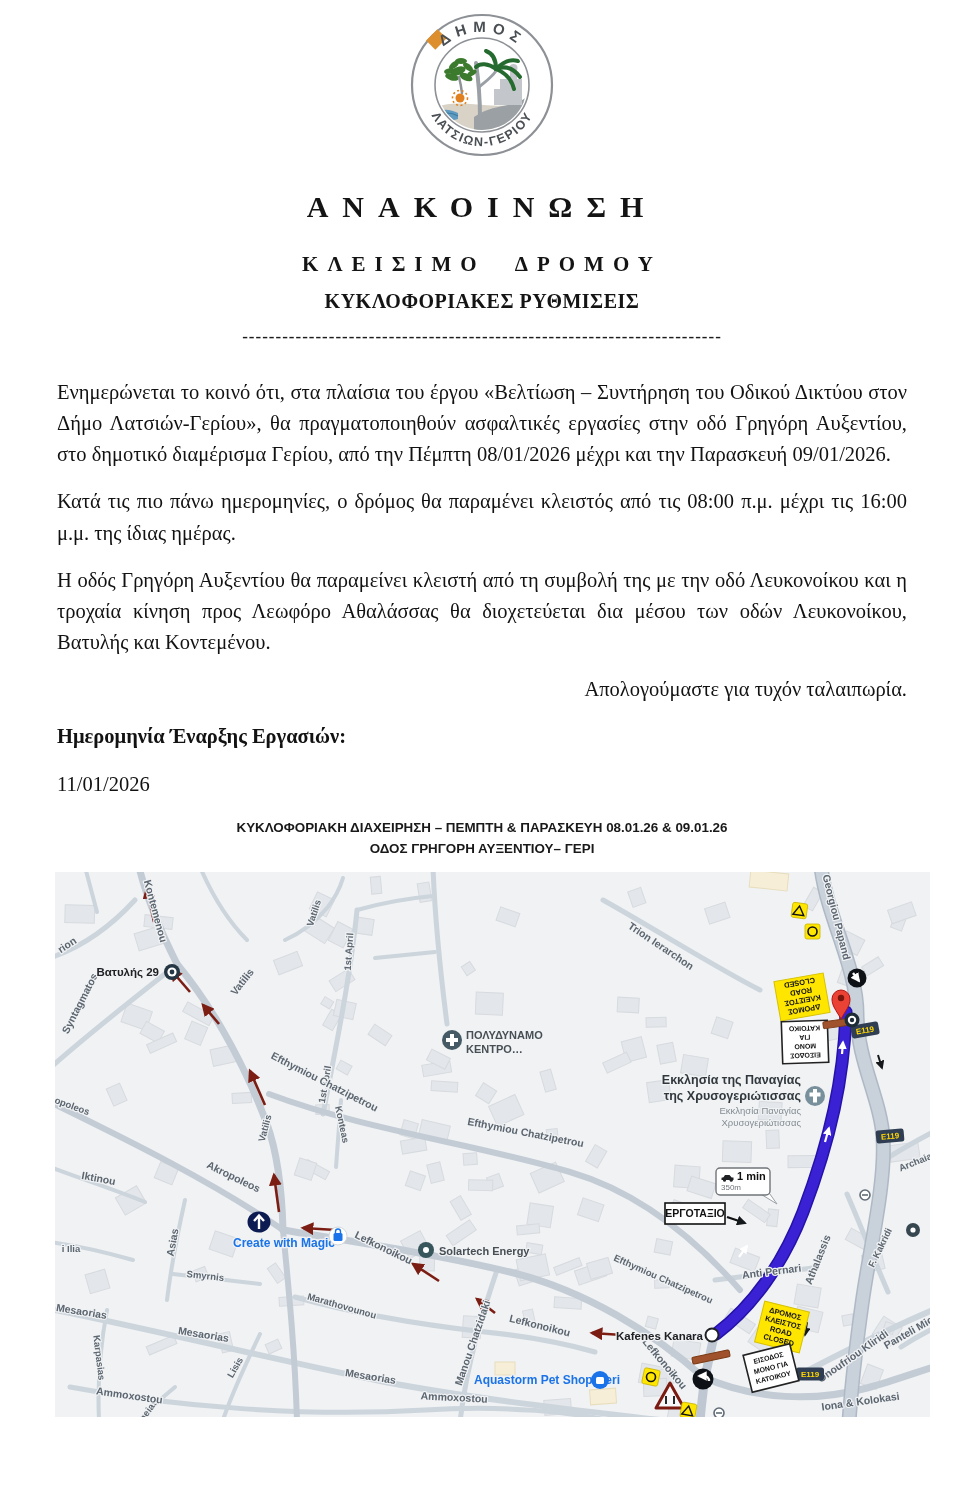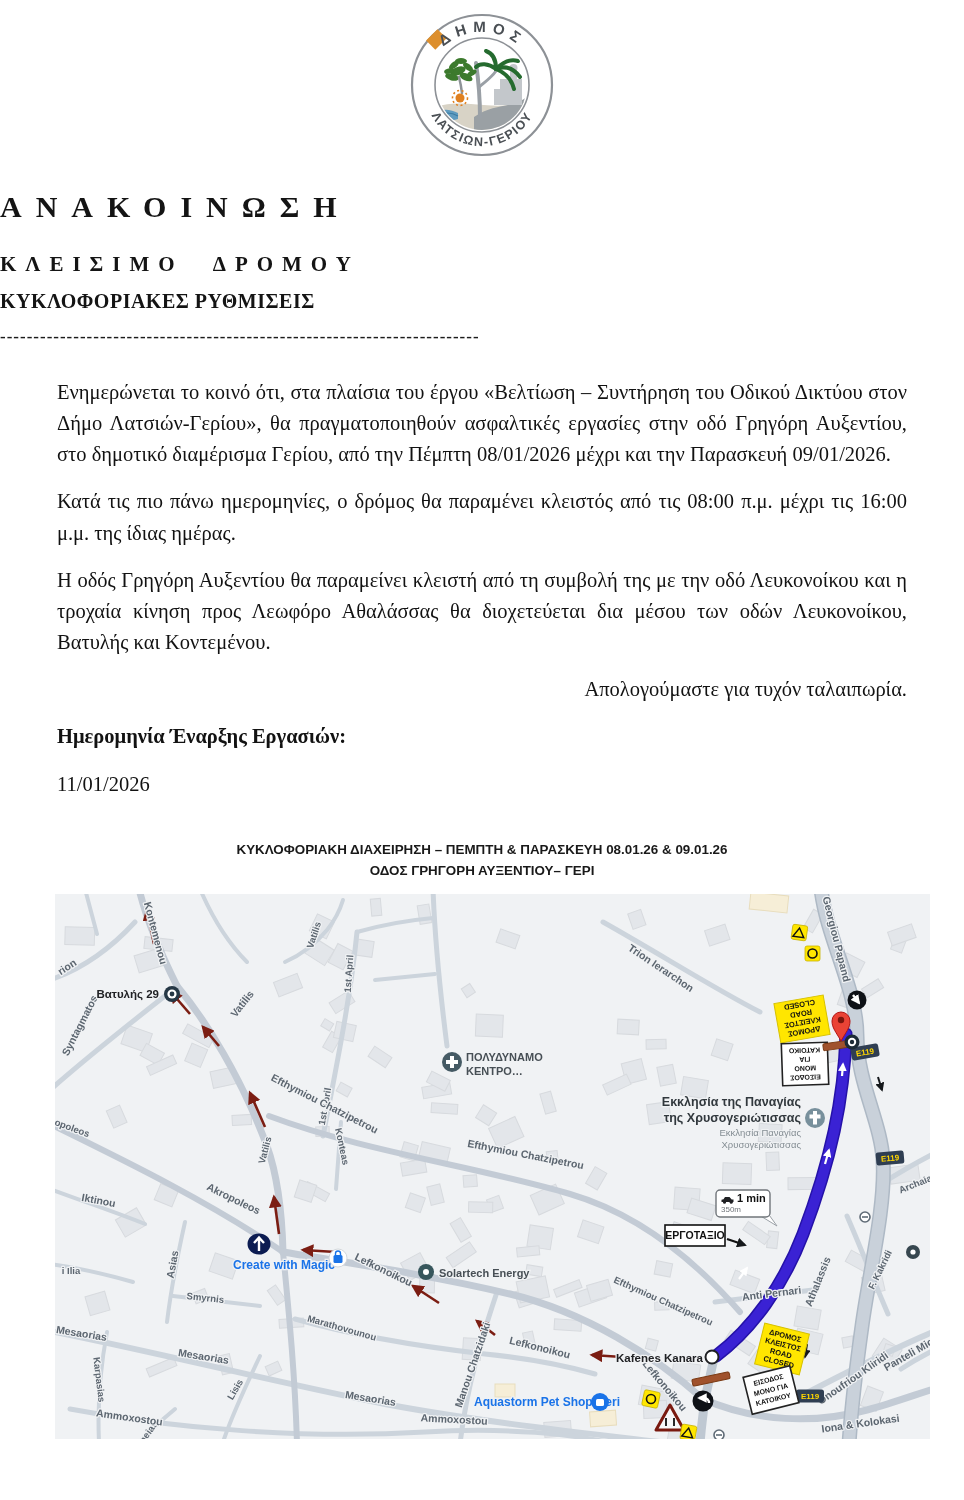--- a/index.html
+++ b/index.html
@@ -1,28 +1,28 @@
 <!DOCTYPE html>
 <html><head>
 <meta charset="utf-8">
 <style>
   html,body{margin:0;padding:0;background:#fff;}
   body{width:964px;height:1500px;overflow:hidden;font-family:"Liberation Serif",serif;color:#121212;}
-  .center{text-align:left;}
+  .center{text-align:center;}
   .logo-wrap{padding-top:10px;text-align:center;}
   .title-main{margin-top:26px;font-size:30px;font-weight:bold;letter-spacing:14px;color:#141414;}
   .title-sub1{margin-top:28px;font-size:21px;font-weight:bold;letter-spacing:9px;word-spacing:16px;color:#141414;}
   .title-sub2{margin-top:13px;font-size:20px;font-weight:bold;letter-spacing:.5px;color:#141414;}
   .separator{margin-top:14px;font-size:17px;font-weight:bold;letter-spacing:1px;color:#1c1c1c;white-space:nowrap;}
   .doc{padding:0 57px;margin-top:30px;}
   .doc p{margin:8px 0 16px 0;font-size:20.5px;line-height:1.52;text-align:justify;}
   .doc p.nojust{text-align:right;}
   .start-label{font-weight:bold;font-size:20.5px;margin:26px 0 0 0;}
   .start-date{font-size:20.5px;margin:26px 0 0 0;}
-  .map-title{margin-top:42px;font-family:"Liberation Sans",sans-serif;font-weight:bold;font-size:13.4px;color:#191919;text-align:center;}
+  .map-title{margin-top:20px;font-family:"Liberation Sans",sans-serif;font-weight:bold;font-size:13.4px;color:#191919;text-align:center;}
   .map-title2{margin-top:6px;}
   .map-box{margin:16px 0 0 55px;}
   
   .st{font-family:"Liberation Sans",sans-serif;font-size:10.5px;fill:#5c6670;font-weight:bold;
       paint-order:stroke;stroke:#f0f2f4;stroke-width:2.5px;stroke-linejoin:round;}
   .st-sm{font-size:9.5px;}
   .poi-dark{font-family:"Liberation Sans",sans-serif;font-size:11.5px;font-weight:bold;fill:#202124;
       paint-order:stroke;stroke:#f0f2f4;stroke-width:2.5px;}
   .poi-blue{font-family:"Liberation Sans",sans-serif;font-size:12px;font-weight:bold;fill:#1a73e8;
       paint-order:stroke;stroke:#f0f2f4;stroke-width:2.5px;}

